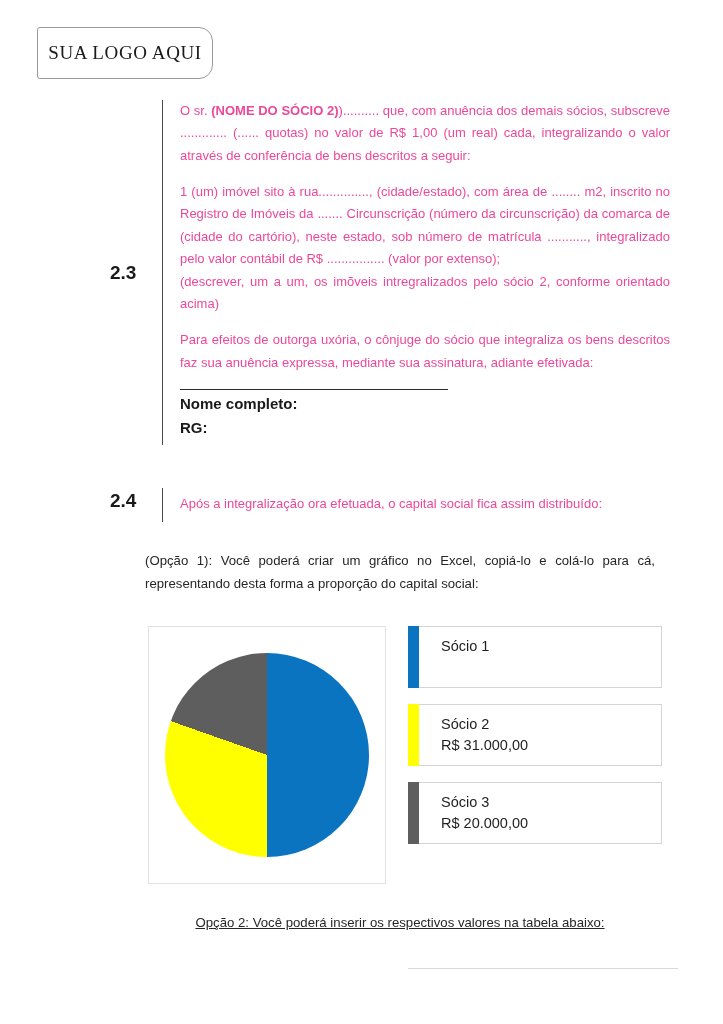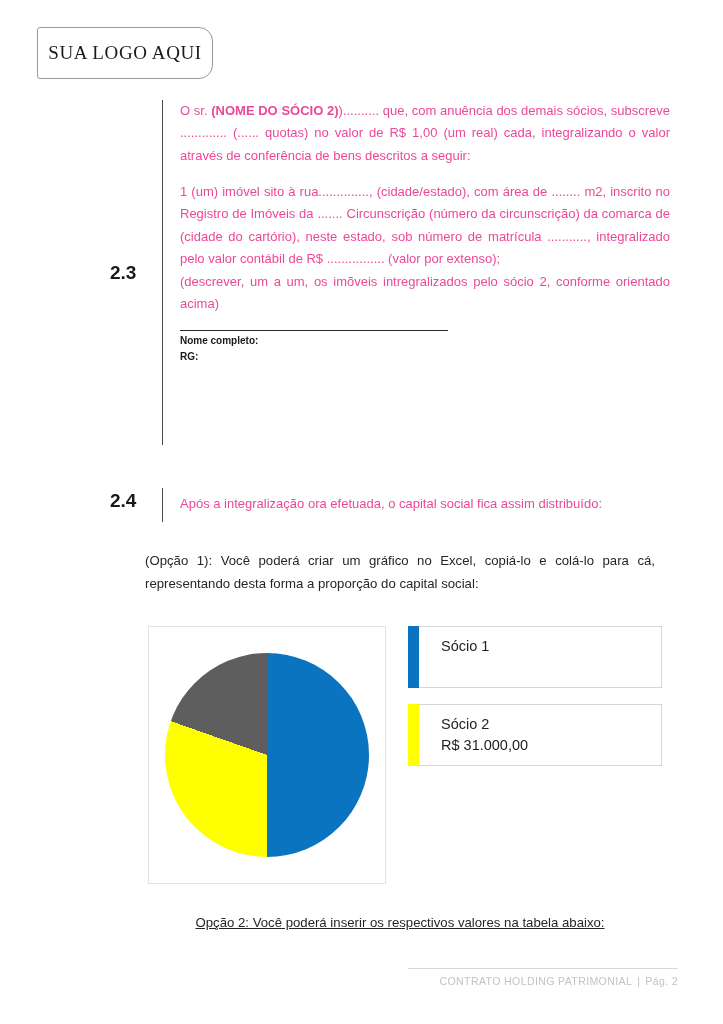--- a/index.html
+++ b/index.html
@@ -102,21 +102,21 @@
   p.nojust { text-align: left; }
   .b { font-weight: bold; }
 
   .sig-line {
     margin: 12px 0 2px 0;
     width: 268px;
     border-bottom: 1.4px solid #2b2b2b;
     height: 1px;
   }
   .sig-label {
-    font-size: 10px;
+    font-size: 15px;
     font-weight: bold;
     line-height: 1.58;
     color: #1a1a1a;
   }
 
   
   .free-para {
     position: absolute;
     left: 145px;
     width: 510px;
@@ -211,20 +211,21 @@
   <div class="clause-num">2.3</div>
   <div class="clause-rule"></div>
   <div class="clause-body">
 
     <p class="doc"><span>O sr. </span><span class="b">(NOME DO SÓCIO 2)</span><span>).......... que, com anuência dos demais sócios, subscreve ............. (...... quotas) no valor de R$ 1,00 (um real) cada, integralizando o valor através de conferência de bens descritos a seguir:</span></p>
 
     <p class="doc tight">1 (um) imóvel sito à rua.............., (cidade/estado), com área de ........ m2, inscrito no Registro de Imóveis da ....... Circunscrição (número da circunscrição) da comarca de (cidade do cartório), neste estado, sob número de matrícula ..........., integralizado pelo valor contábil de R$ ................ (valor por extenso);</p>
 
     <p class="doc">(descrever, um a um, os imõveis intregralizados pelo sócio 2, conforme orientado acima)</p>
 
+    <p class="doc">Para efeitos de outorga uxória, o cônjuge do sócio que integraliza os bens descritos faz sua anuência expressa, mediante sua assinatura, adiante efetivada:</p>
 
     <div class="sig-line"></div>
     <div class="sig-label">Nome completo:</div>
     <div class="sig-label">RG:</div>
   </div>
 </div>
 
 <div class="clause" id="clause-24">
   <div class="clause-num">2.4</div>
   <div class="clause-rule"></div>
@@ -246,20 +247,26 @@
       <div class="legend-name">Sócio 1</div>
     </div>
   </div>
   <div class="legend-item">
     <div class="legend-swatch" id="swatch-1" style="background: rgb(255, 255, 0);"></div>
     <div class="legend-box">
       <div class="legend-name">Sócio 2</div>
       <div class="legend-value">R$ 31.000,00</div>
     </div>
   </div>
+  <div class="legend-item">
+    <div class="legend-swatch" id="swatch-2" style="background: rgb(94, 94, 94);"></div>
+    <div class="legend-box">
+      <div class="legend-name">Sócio 3</div>
+      <div class="legend-value">R$ 20.000,00</div>
+    </div>
+  </div>
 </div>
 
 <div class="free-para" id="opcao2-para">Opção 2: Você poderá inserir os respectivos valores na tabela abaixo:</div>
 
 <div class="footer">
   <div class="footer-rule"></div>
-  <div class="footer-text"><span>CONTRATO HOLDING PATRIMONIAL</span><span class="footer-sep">|</span><span>Pág. 2</span></div>
 </div>
 
 </body></html>

